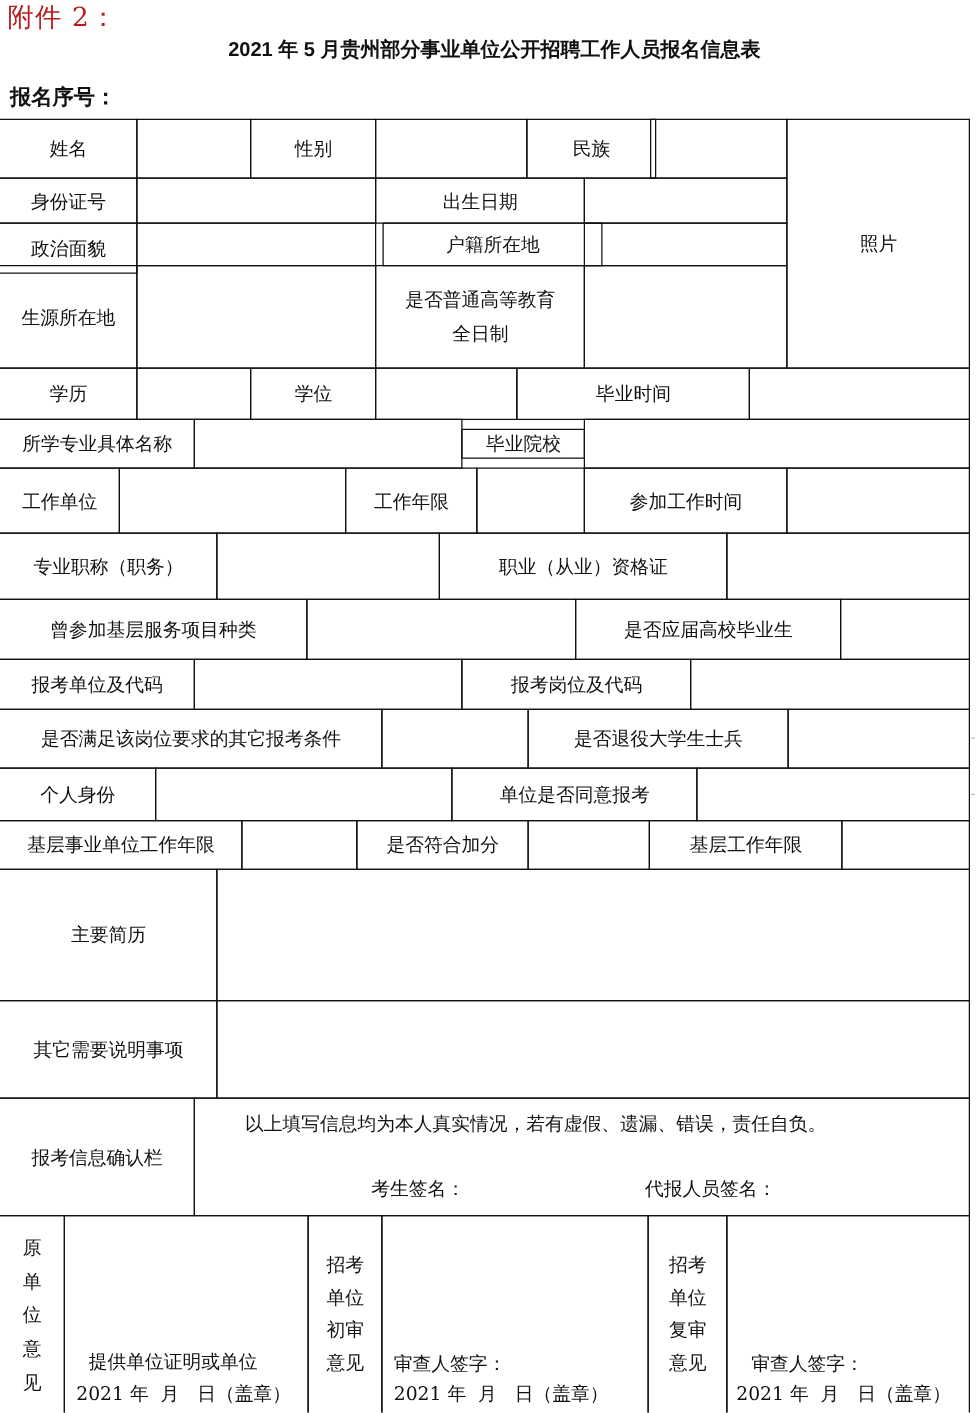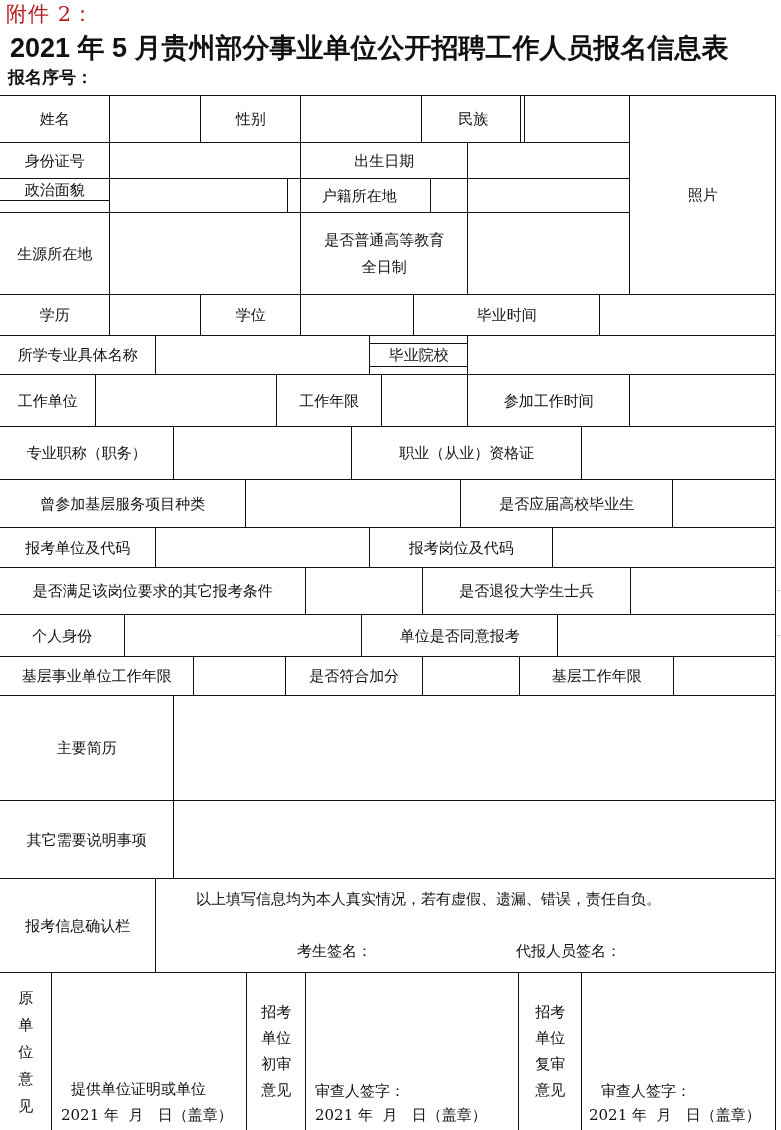--- a/index.html
+++ b/index.html
@@ -1,20 +1,20 @@
 <!DOCTYPE html>
 <html><head>
 <meta charset="utf-8">
 <style>
   html, body { margin:0; padding:0; background:#fff; }
   body { width:781px; height:1130px; position:relative; overflow:hidden;
          font-family:"DejaVu Serif","Liberation Serif",serif; color:#111; }
   .attach { position:absolute; left:6px; top:0px; font-size:21px; color:#b91c1c; letter-spacing:1px; }
-  .title { position:absolute; left:0; width:781px; top:30px; text-align:left;
-           font-family:"Liberation Sans","DejaVu Sans",sans-serif; font-weight:bold; font-size:27px; padding-left:10px; box-sizing:border-box; }
+  .title { position:absolute; left:0; width:781px; top:30px; text-align:center;
+           font-family:"Liberation Sans","DejaVu Sans",sans-serif; font-weight:bold; font-size:16px; padding-left:10px; box-sizing:border-box; }
   .serial { position:absolute; left:8px; top:66px; font-size:17px; font-weight:bold; }
   .c { position:absolute; box-sizing:border-box; border:1.5px solid #111;
        display:flex; align-items:center; justify-content:center; text-align:center;
        font-size:15px; line-height:26px; margin-left:-0.75px; margin-top:-0.75px; }
   .vert { flex-direction:column; line-height:27px; }
   .foot { position:absolute; font-size:15px; white-space:pre; }
   .mark { position:absolute; left:777px; width:3px; background:#bbb; }
 </style>
 </head>
 <body>
@@ -29,23 +29,23 @@
 <div class="c" style="left:301px;top:96px;width:122px;height:48px"></div>
 <div class="c" style="left:422px;top:96px;width:104px;height:48px">民族</div>
 <div class="c" style="left:521px;top:96px;width:110px;height:48px"></div>
 <div class="c" style="left:630px;top:96px;width:147px;height:200px">照片</div>
 
 <div class="c" style="left:0;top:143px;width:111px;height:37px">身份证号</div>
 <div class="c" style="left:110px;top:143px;width:192px;height:37px"></div>
 <div class="c" style="left:301px;top:143px;width:168px;height:37px">出生日期</div>
 <div class="c" style="left:468px;top:143px;width:163px;height:37px"></div>
 
-<div class="c" style="left:0;top:179px;width:111px;height:23px">政治面貌</div>
+<div class="c" style="left:0;top:179px;width:111px;height:41px">政治面貌</div>
 <div class="c" style="left:110px;top:179px;width:192px;height:35px"></div>
-<div class="c" style="left:288px;top:179px;width:144px;height:35px">户籍所在地</div>
+<div class="c" style="left:307px;top:179px;width:176px;height:35px">户籍所在地</div>
 <div class="c" style="left:468px;top:179px;width:163px;height:35px"></div>
 
 <div class="c" style="left:0;top:213px;width:111px;height:83px">生源所在地</div>
 <div class="c" style="left:110px;top:213px;width:192px;height:83px"></div>
 <div class="c vert" style="left:301px;top:213px;width:168px;height:83px">
   <span>是否普通高等教育</span>
   <span>全日制</span>
 </div>
 <div class="c" style="left:468px;top:213px;width:163px;height:83px"></div>
 

